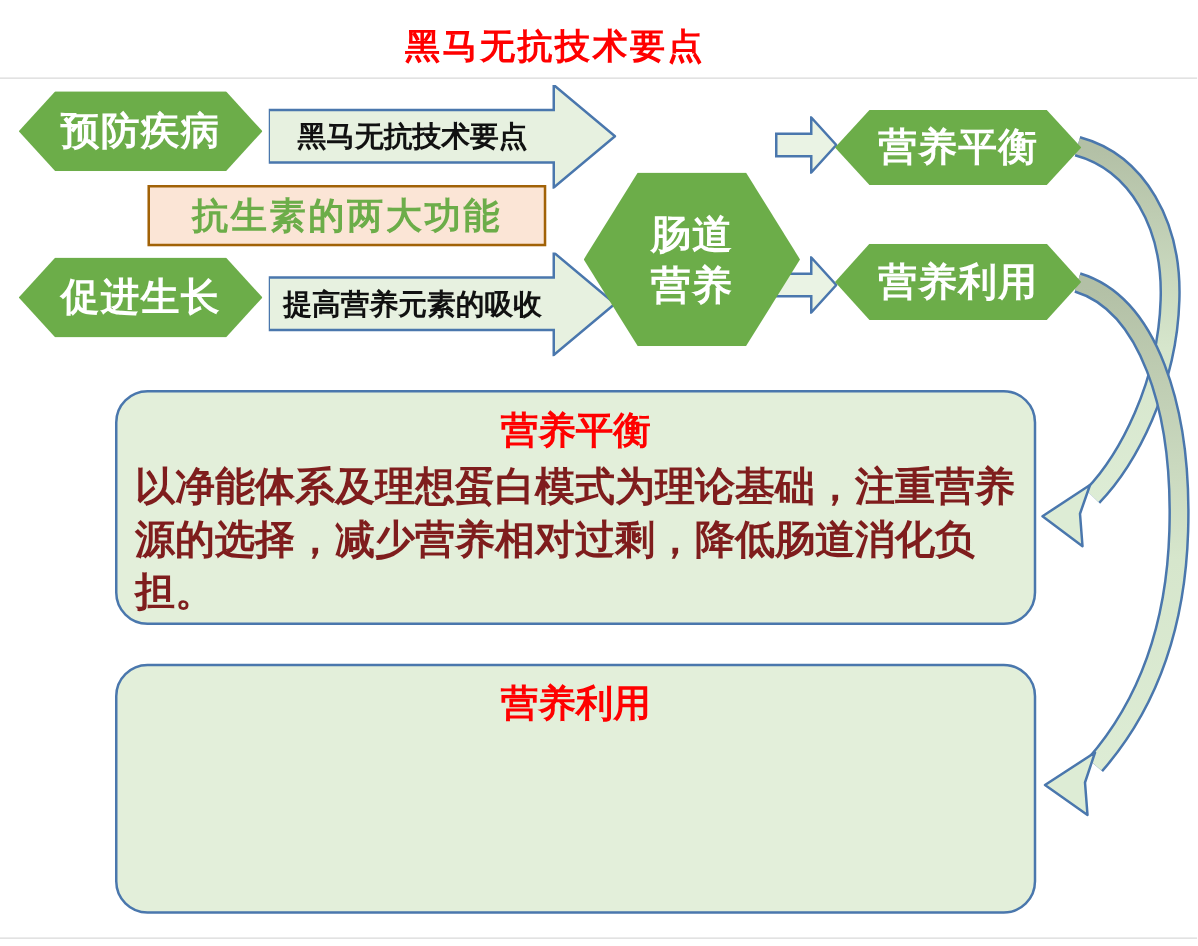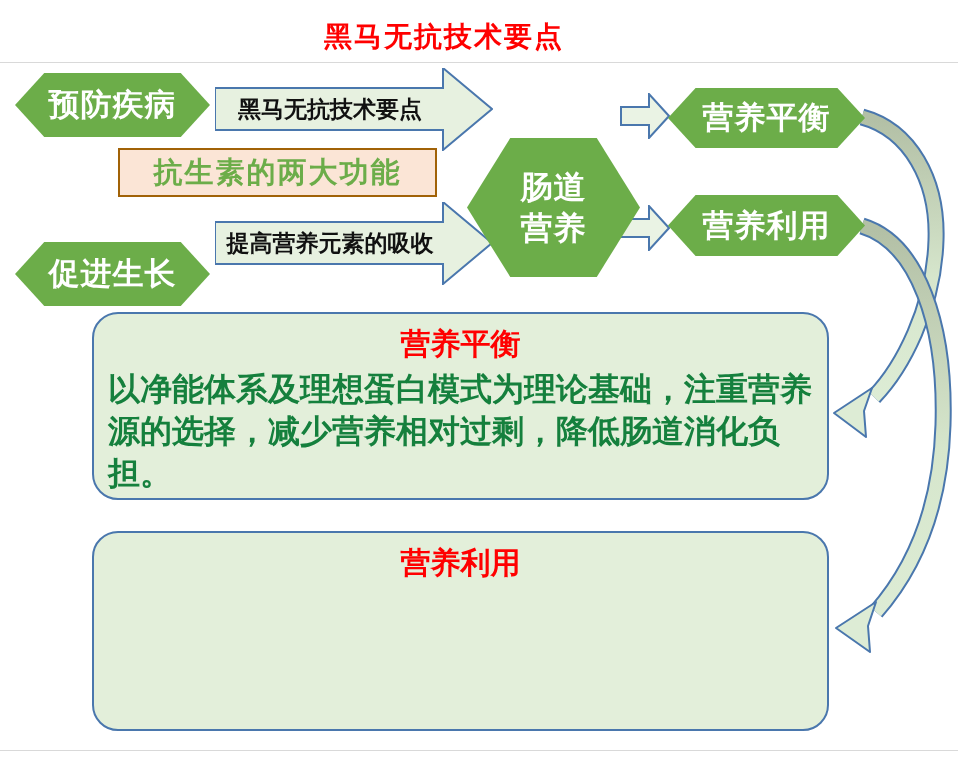--- a/index.html
+++ b/index.html
@@ -10,21 +10,21 @@
     color:#ff0000; font-size:28px; font-weight:bold; letter-spacing:2px; z-index:3; }
 
   .hline { position:absolute; left:0; width:958px; height:1px; background:#d9d9d9; z-index:0; }
   .hline.top { top:62px; }
   .hline.bottom { top:750px; }
 
   .hex { position:absolute; background:#6cad49; color:#ffffff; font-weight:bold;
     display:flex; align-items:center; justify-content:center; z-index:2; letter-spacing:1px; }
   .hex-small { clip-path:polygon(15% 0,85% 0,100% 50%,85% 100%,15% 100%,0 50%); font-size:31px; }
   .hex-prevent { left:15px;  top:73px;  width:195px; height:64px; }
-  .hex-promote { left:15px;  top:206px; width:195px; height:64px;margin-top:36px; }
+  .hex-promote { left:15px;  top:206px; width:195px; height:64px; }
   .hex-balance { left:668px; top:88px;  width:197px; height:60px; clip-path:polygon(14% 0,86% 0,100% 50%,86% 100%,14% 100%,0 50%); }
   .hex-utilize { left:668px; top:195px; width:197px; height:61px; clip-path:polygon(14% 0,86% 0,100% 50%,86% 100%,14% 100%,0 50%); }
   .hex-center  { left:467px; top:103px; width:173px; height:139px; font-size:32px; line-height:41px;
     clip-path:polygon(25% 0,75% 0,100% 50%,75% 100%,25% 100%,0 50%);
     flex-direction:column; text-align:center;margin-top:35px; }
 
   .banner-svg { position:absolute; z-index:1; }
   .banner-1 { left:215px; top:68px; }
   .banner-2 { left:215px; top:202px; }
   .banner-label { position:absolute; width:222px; height:38px; line-height:38px; text-align:center;
@@ -40,21 +40,21 @@
   .small-arrow-1 { left:620px; top:93px; }
   .small-arrow-2 { left:620px; top:205px; }
 
   .ribbons { position:absolute; left:0; top:0; z-index:1; pointer-events:none; }
 
   .dbox { position:absolute; left:92px; width:737px; box-sizing:border-box; background:#e3efda;
     border:2px solid #4a77ad; border-radius:26px; z-index:2; }
   .dbox-1 { top:312px; height:188px; }
   .dbox-2 { top:531px; height:200px; }
   .dbox-title { text-align:center; color:#ff0000; font-size:30px; font-weight:bold; margin-top:10px; }
-  .dbox-body { margin:3px 8px 0 14px; color:#15803d; font-size:32px; font-weight:bold; line-height:42px; }
+  .dbox-body { margin:3px 8px 0 14px; color:#7f1d1d; font-size:32px; font-weight:bold; line-height:42px; }
 </style>
 </head>
 <body>
 
 <div class="canvas">
 
   <div class="page-title">黑马无抗技术要点</div>
 
   <div class="hline top"></div>
   <div class="hline bottom"></div>

